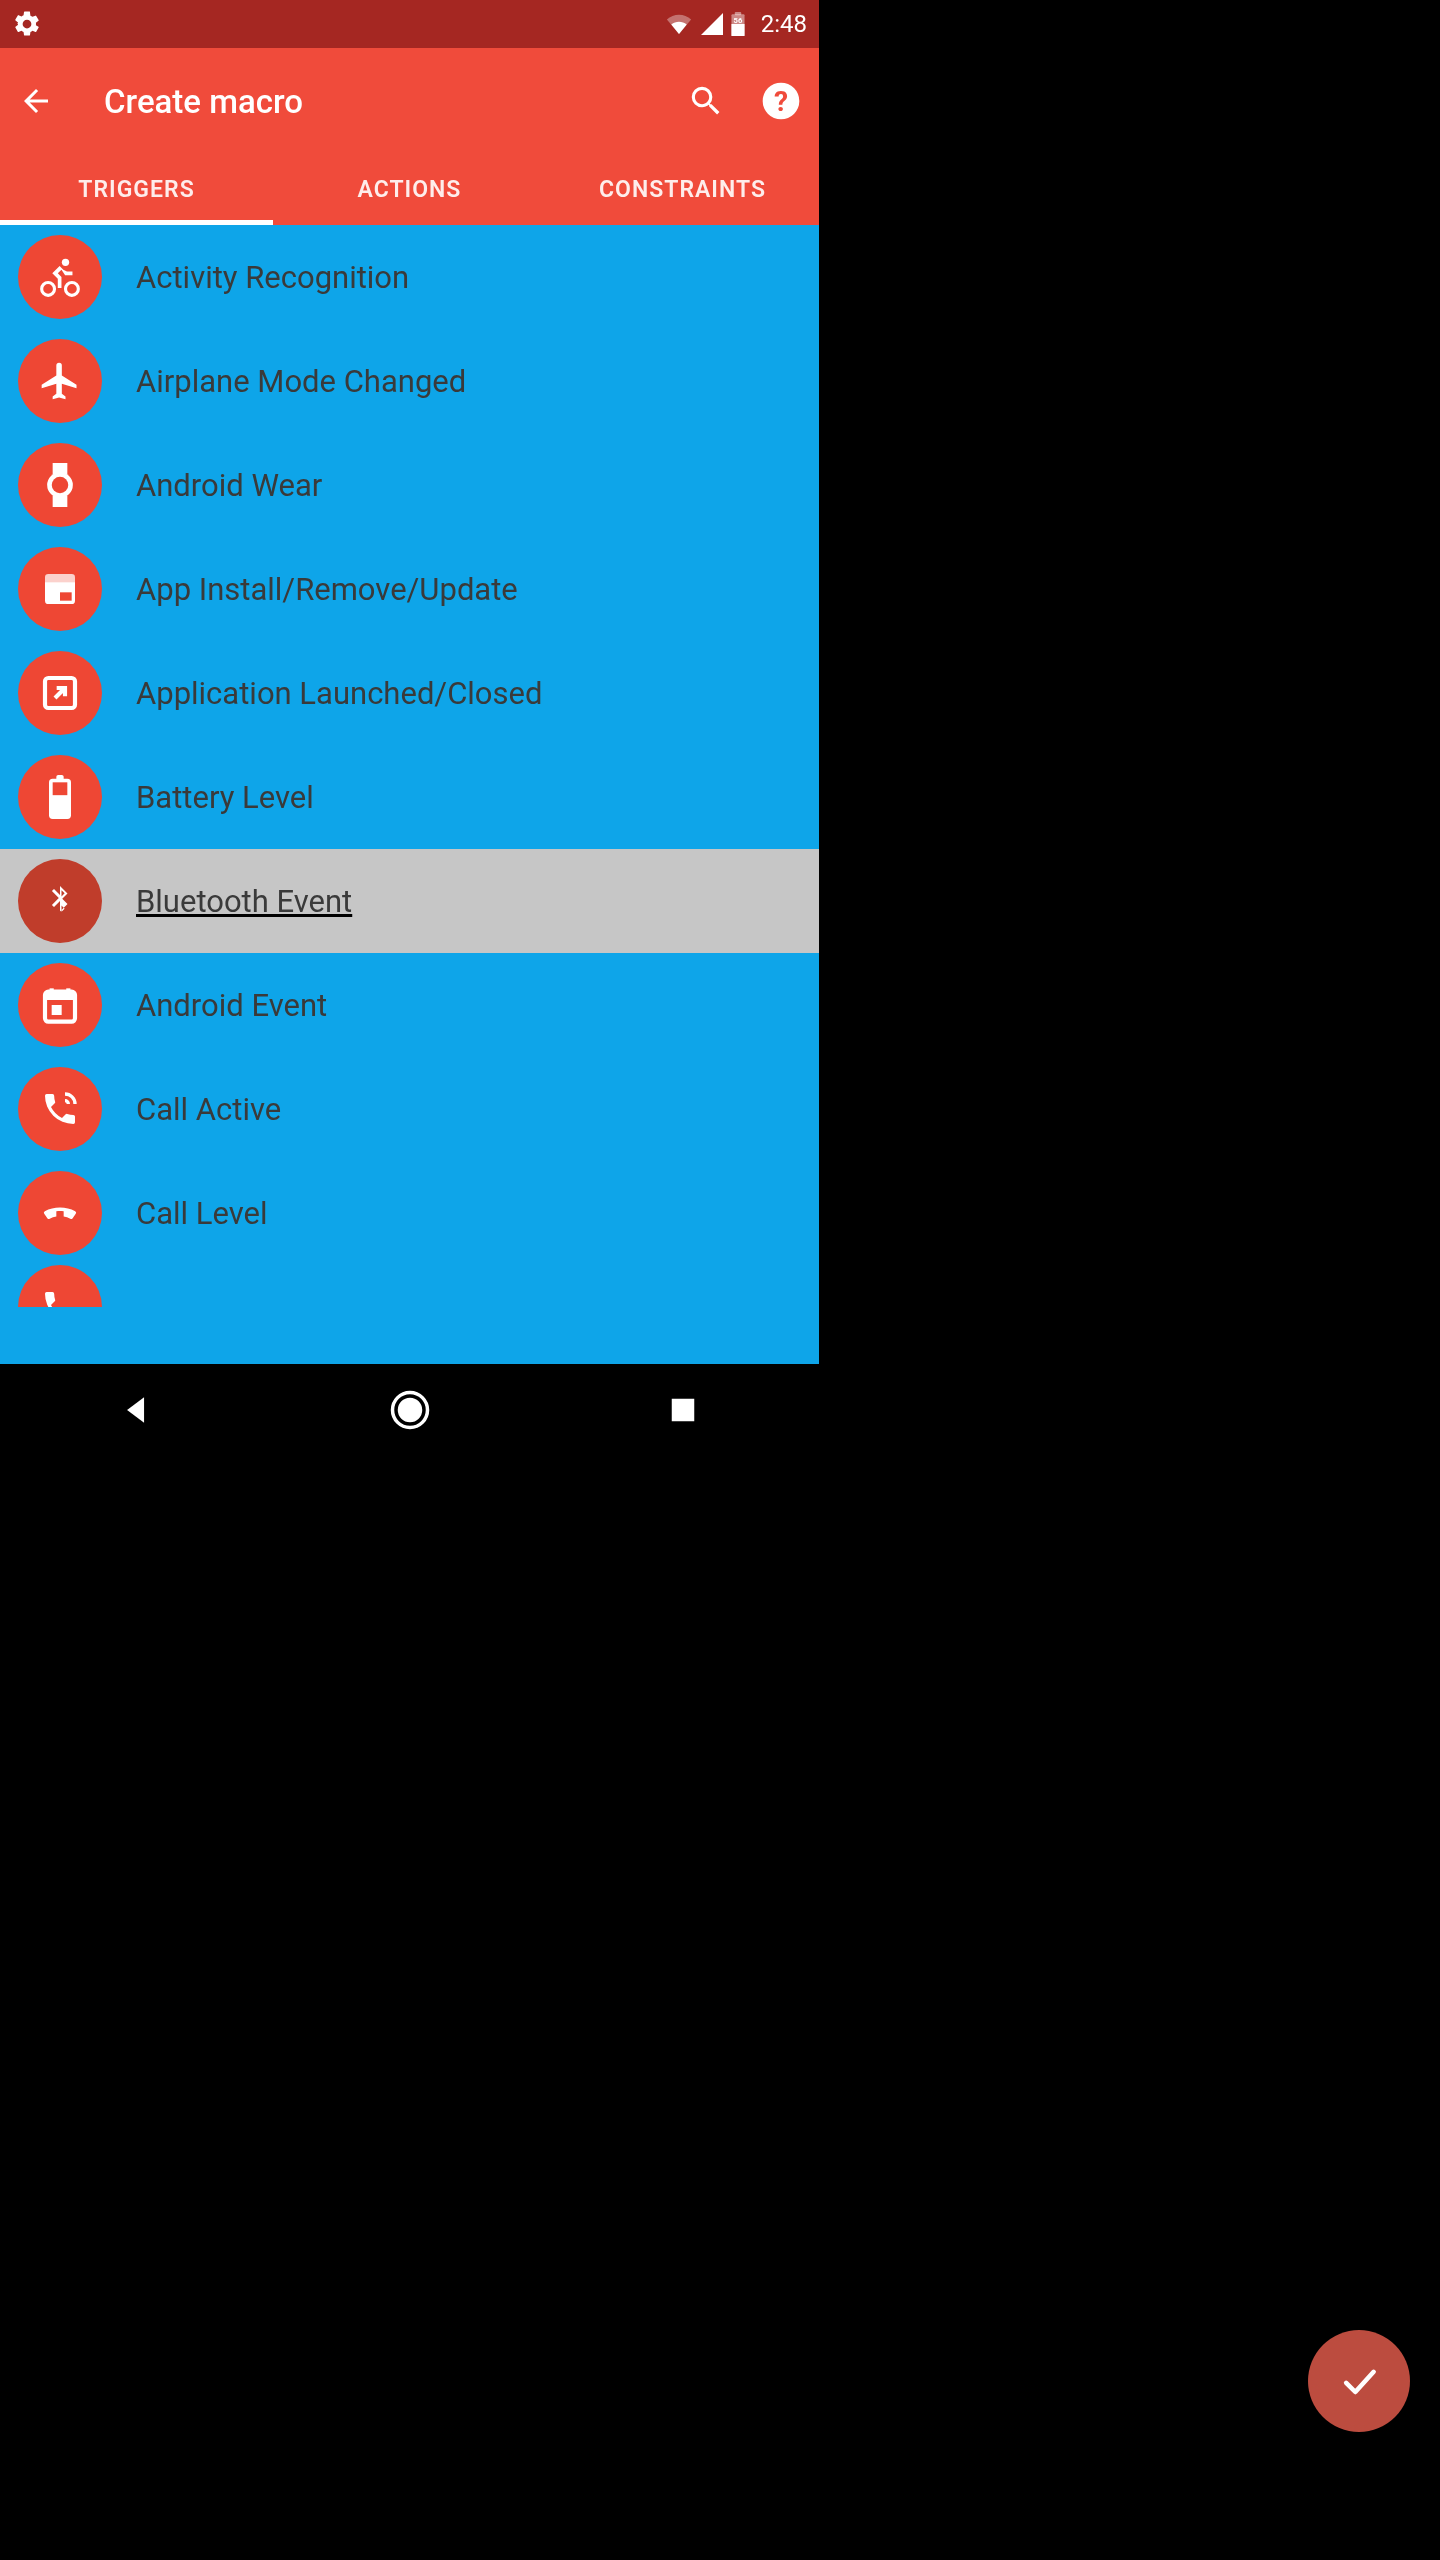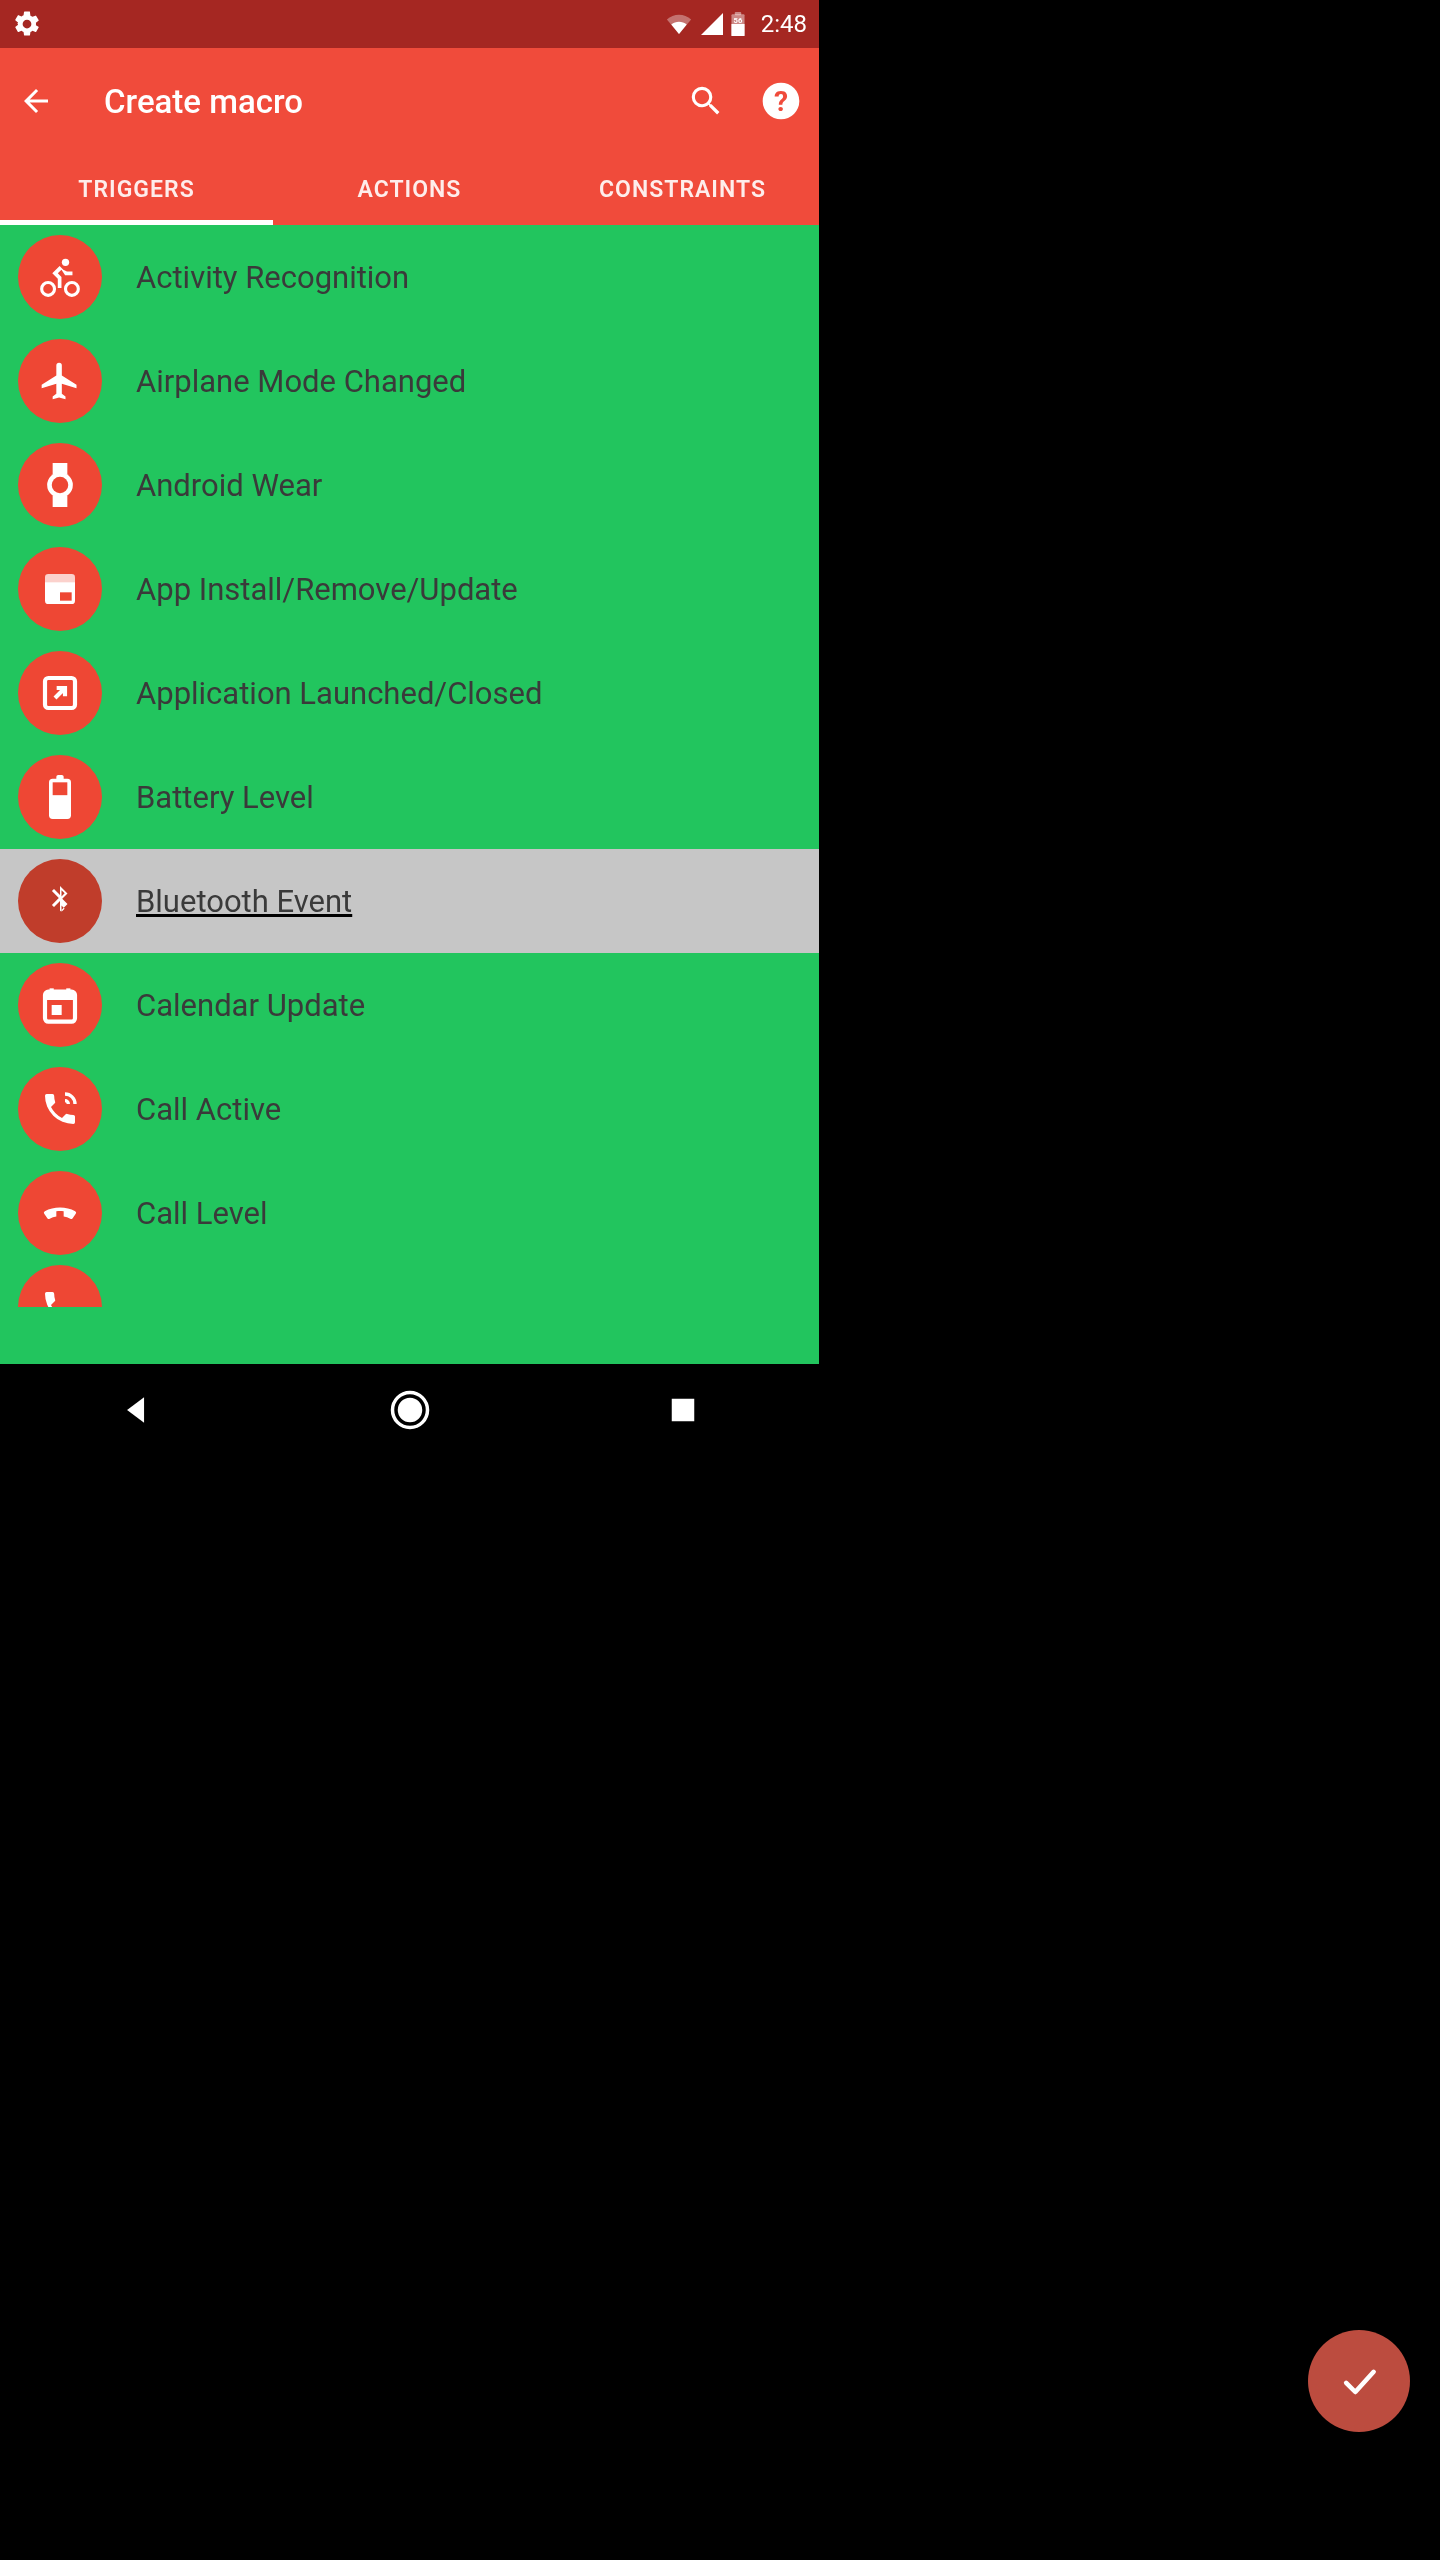--- a/index.html
+++ b/index.html
@@ -9,21 +9,21 @@
   .status-left { display: flex; align-items: center; }
   .status-right { display: flex; align-items: center; gap: 6px; text-align: center; }
   .status-time { font-size: 24px; font-weight: 400; margin-left: 8px; }
   .app-bar { background: #F04B3B; color: #fff; }
   .toolbar { height: 106px; display: flex; align-items: center; padding: 0 18px; }
   .toolbar .title { font-size: 33px; font-weight: 500; margin-left: 50px; flex: 1; }
   .toolbar-icons { display: flex; align-items: center; gap: 36px; }
   .tabs { display: flex; }
   .tab { flex: 1; text-align: center; padding: 22px 0; font-size: 23px; font-weight: 600; letter-spacing: 1px; color: rgba(255,255,255,0.9); position: relative; }
   .tab.active::after { content: ""; position: absolute; left: 0; right: 0; bottom: 0; height: 5px; background: #fff; }
-  .list { flex: 1; background: #22c55e; overflow: hidden; }
+  .list { flex: 1; background: #0ea5e9; overflow: hidden; }
   .row { display: flex; align-items: center; height: 104px; padding-left: 18px; }
   .row.highlight { background: #c6c6c6; text-decoration: underline; }
   .icon-circle { width: 84px; height: 84px; border-radius: 50%; background: #EE4734; display: flex; align-items: center; justify-content: center; flex-shrink: 0; }
   .row.highlight .icon-circle { background: #C03D2B; }
   .row-label { font-size: 31px; color: #3a3a3a; margin-left: 34px; }
   .row.partial { height: 42px; align-items: flex-start; overflow: hidden; }
   .row.partial .icon-circle { margin-top: 0; height: 84px; width: 84px; position: relative; top: 0; }
   .fab { position: absolute; right: 30px; bottom: 128px; width: 102px; height: 102px; border-radius: 50%; background: rgba(241,97,81,0.78); display: flex; align-items: center; justify-content: center; box-shadow: 0 4px 10px rgba(0,0,0,0.2); }
   .nav-bar { height: 92px; background: #000; display: flex; align-items: center; justify-content: space-around; }
   .nav-btn { width: 120px; display:flex; justify-content:center; }
@@ -173,21 +173,21 @@
     <div class="row">
       <div class="icon-circle">
         <svg width="40" height="40" viewBox="0 0 24 24" fill="#fff">
             <rect x="3" y="4" width="18" height="18" rx="2" fill="none" stroke="#fff" stroke-width="2.5"></rect>
             <rect x="3" y="4" width="18" height="5"></rect>
             <rect x="7" y="12" width="6" height="6"></rect>
             <line x1="7" y1="2" x2="7" y2="6" stroke="#fff" stroke-width="2.5"></line>
             <line x1="17" y1="2" x2="17" y2="6" stroke="#fff" stroke-width="2.5"></line>
           </svg>
       </div>
-      <div class="row-label">Calendar Update</div>
+      <div class="row-label">Android Event</div>
     </div>
 
     <div class="row">
       <div class="icon-circle">
         <svg width="40" height="40" viewBox="0 0 24 24" fill="#fff">
             <path d="M6.6 10.8a15 15 0 006.6 6.6l2.2-2.2a1 1 0 011-.24 11.4 11.4 0 003.6.58 1 1 0 011 1V20a1 1 0 01-1 1A17 17 0 013 4a1 1 0 011-1h3.5a1 1 0 011 1 11.4 11.4 0 00.58 3.6 1 1 0 01-.24 1z"></path>
             <path d="M15 3a6 6 0 016 6M15 7a2 2 0 012 2" fill="none" stroke="#fff" stroke-width="2"></path>
           </svg>
       </div>
       <div class="row-label">Call Active</div>

